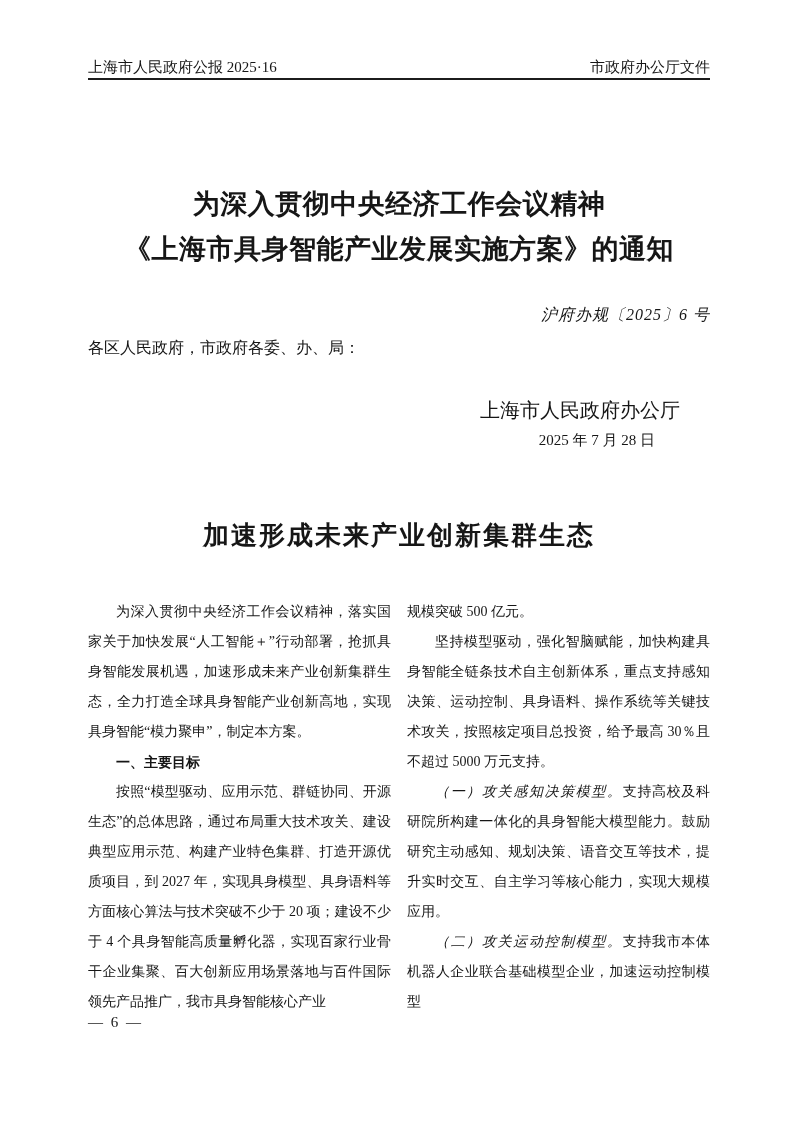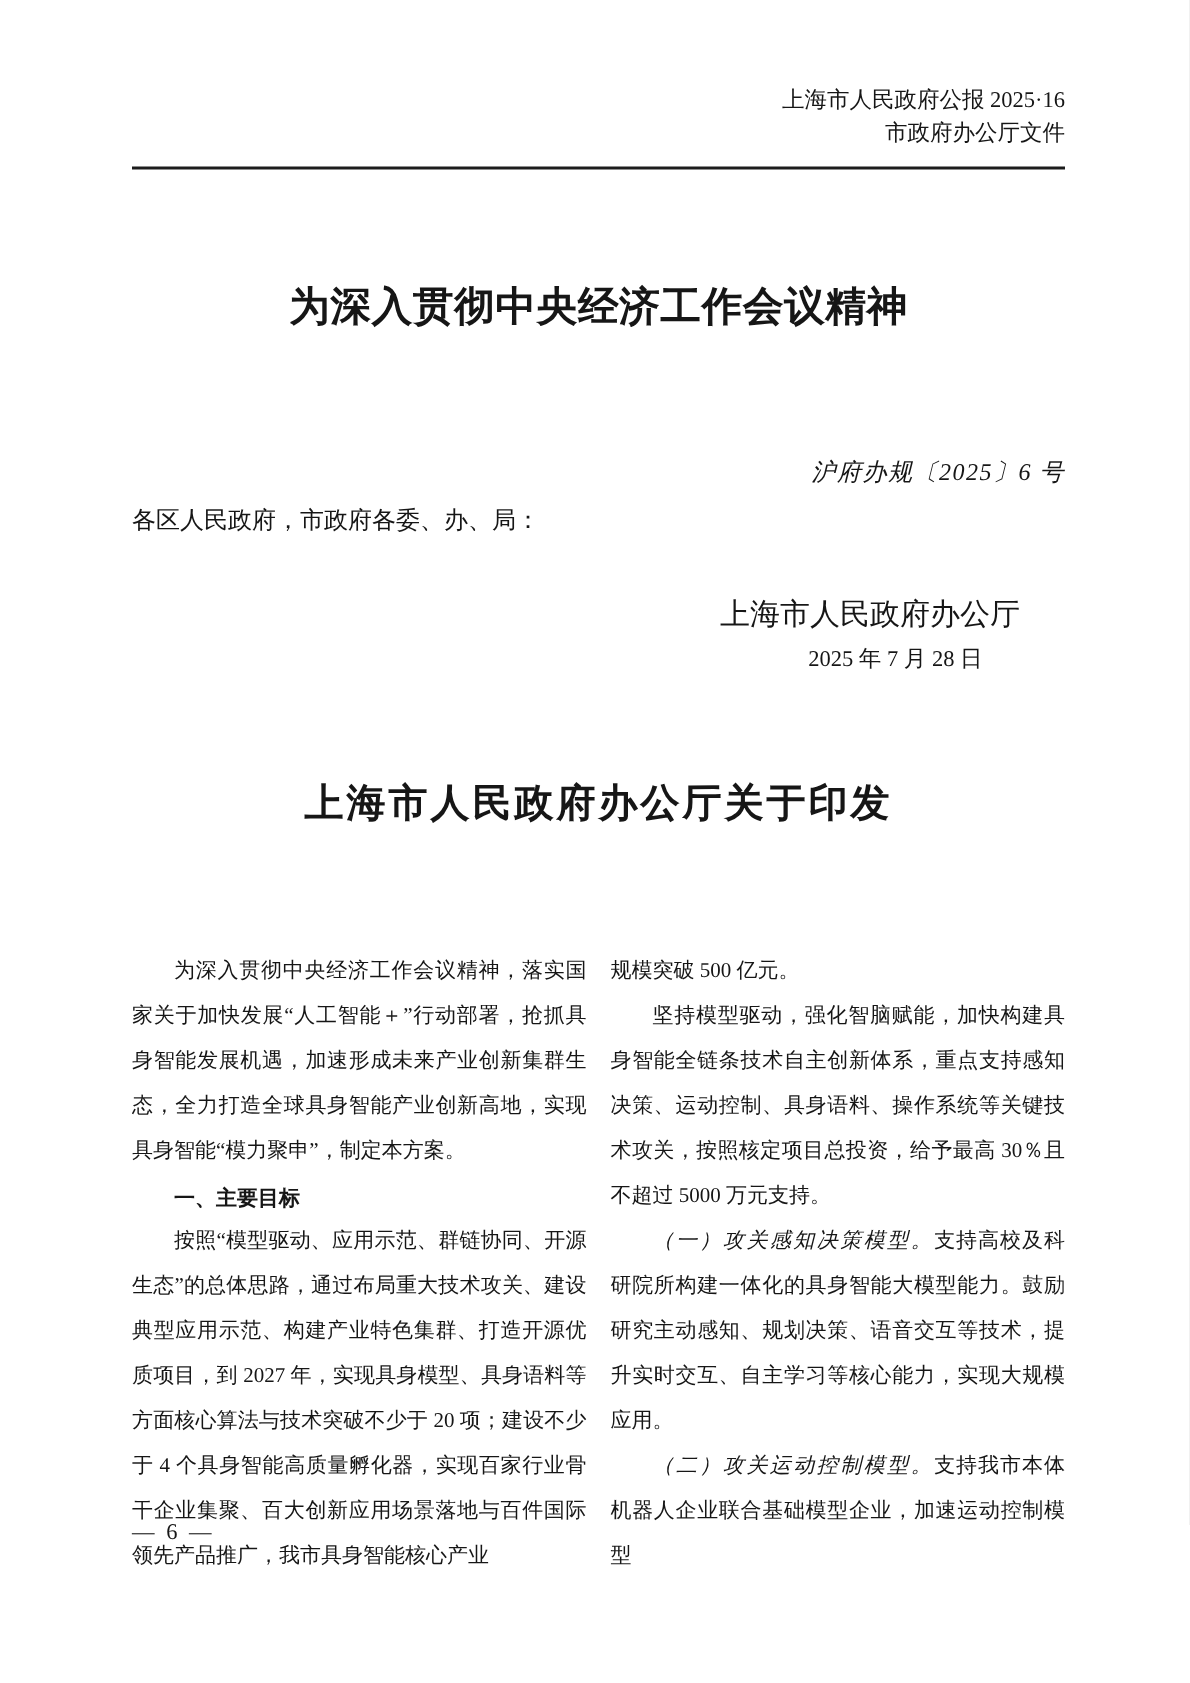--- a/index.html
+++ b/index.html
@@ -6,21 +6,21 @@
   .page{
     position:relative;width:793px;height:1122px;background:#ffffff;
     margin:0 auto;overflow:hidden;color:#161616;
     font-family:"Liberation Serif","DejaVu Serif",serif;
   }
   
   .header{
     position:absolute;top:56px;left:88px;width:622px;
     display:flex;justify-content:space-between;align-items:flex-end;
     font-size:15px;line-height:22px;
-    padding-bottom:11px;border-bottom:2px solid #1c1c1c;flex-direction:column;
+    border-bottom:2px solid #1c1c1c;
   }
   
   .notice-title{
     position:absolute;top:182px;left:88px;width:622px;
     text-align:center;font-weight:bold;font-size:27px;line-height:45px;
     letter-spacing:0.5px;
   }
   .doc-number{
     position:absolute;top:305px;right:83px;
     font-size:16px;font-style:italic;letter-spacing:1px;
@@ -33,21 +33,21 @@
   .signer{position:absolute;top:399px;right:113px;font-size:20px;line-height:22px;}
   .issue-date{position:absolute;top:429px;right:138px;font-size:15px;line-height:22px;text-align:center;}
   
   .plan-title{
     position:absolute;top:517px;left:88px;width:622px;text-align:center;
     font-weight:bold;font-size:26px;line-height:38px;letter-spacing:2px;
   }
   
   .columns{
     position:absolute;top:597px;left:88px;width:622px;height:422px;
-    display:flex;justify-content:space-between;margin-top:36px;
+    display:flex;justify-content:space-between;
   }
   .col{
     width:303px;height:422px;overflow:hidden;
     font-size:14px;line-height:30px;text-align:justify;
   }
   .col p{margin:0;text-indent:2em;}
   .col p.cont{text-indent:0;}
   .col p.heading{
     font-family:"Liberation Sans","DejaVu Sans",sans-serif;
     font-weight:bold;text-align:left;
@@ -60,32 +60,33 @@
 
 <div class="page">
 
   <div class="header">
     <span>上海市人民政府公报 2025·16</span>
     <span>市政府办公厅文件</span>
   </div>
 
   <div class="notice-title">
     <div>为深入贯彻中央经济工作会议精神</div>
+    <div>《上海市具身智能产业发展实施方案》的通知</div>
   </div>
 
   <div class="doc-number">沪府办规〔2025〕6 号</div>
 
   <div class="salutation">各区人民政府，市政府各委、办、局：</div>
 
 
   <div class="signer">上海市人民政府办公厅</div>
 
   <div class="issue-date">2025 年 7 月 28 日</div>
 
-  <div class="plan-title">上海市人民政府办公厅关于印发</div>
+  <div class="plan-title">加速形成未来产业创新集群生态</div>
 
   <div class="columns">
     <div class="col">
       <p>为深入贯彻中央经济工作会议精神，落实国家关于加快发展“人工智能＋”行动部署，抢抓具身智能发展机遇，加速形成未来产业创新集群生态，全力打造全球具身智能产业创新高地，实现具身智能“模力聚申”，制定本方案。</p>
       <p class="heading">一、主要目标</p>
       <p>按照“模型驱动、应用示范、群链协同、开源生态”的总体思路，通过布局重大技术攻关、建设典型应用示范、构建产业特色集群、打造开源优质项目，到 2027 年，实现具身模型、具身语料等方面核心算法与技术突破不少于 20 项；建设不少于 4 个具身智能高质量孵化器，实现百家行业骨干企业集聚、百大创新应用场景落地与百件国际领先产品推广，我市具身智能核心产业</p>
     </div>
     <div class="col">
       <p class="cont">规模突破 500 亿元。</p>
       <p>坚持模型驱动，强化智脑赋能，加快构建具身智能全链条技术自主创新体系，重点支持感知决策、运动控制、具身语料、操作系统等关键技术攻关，按照核定项目总投资，给予最高 30％且不超过 5000 万元支持。</p>

